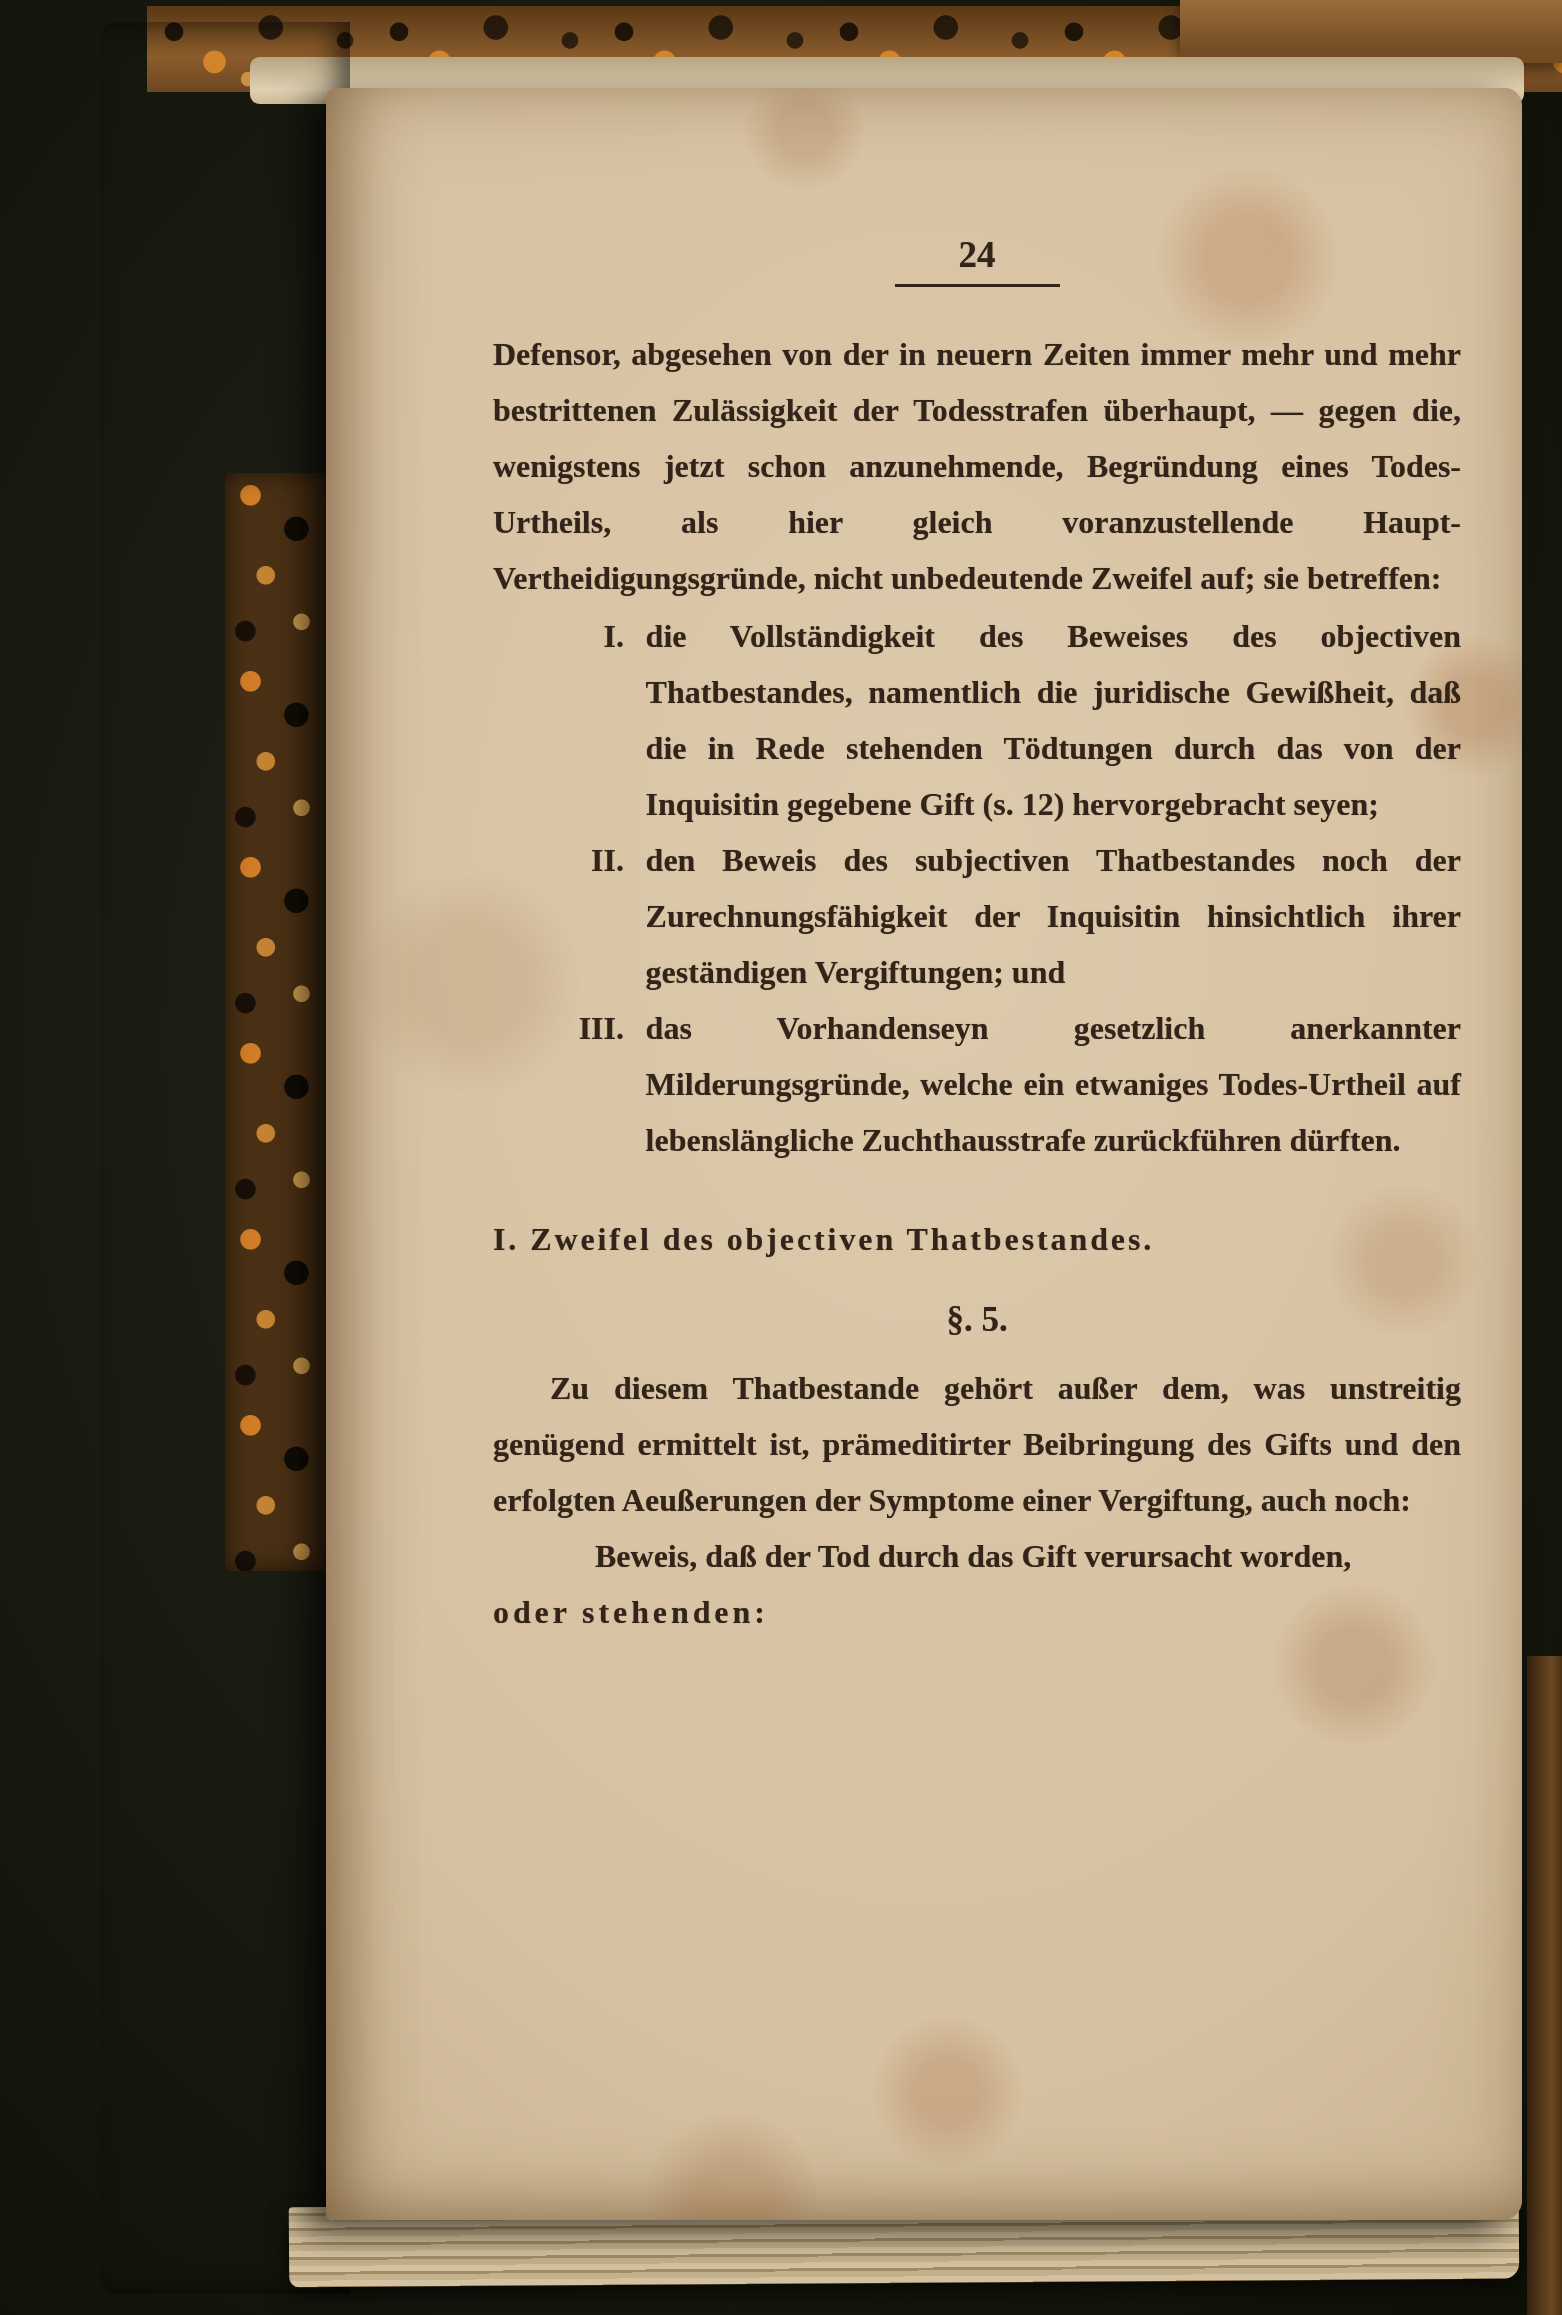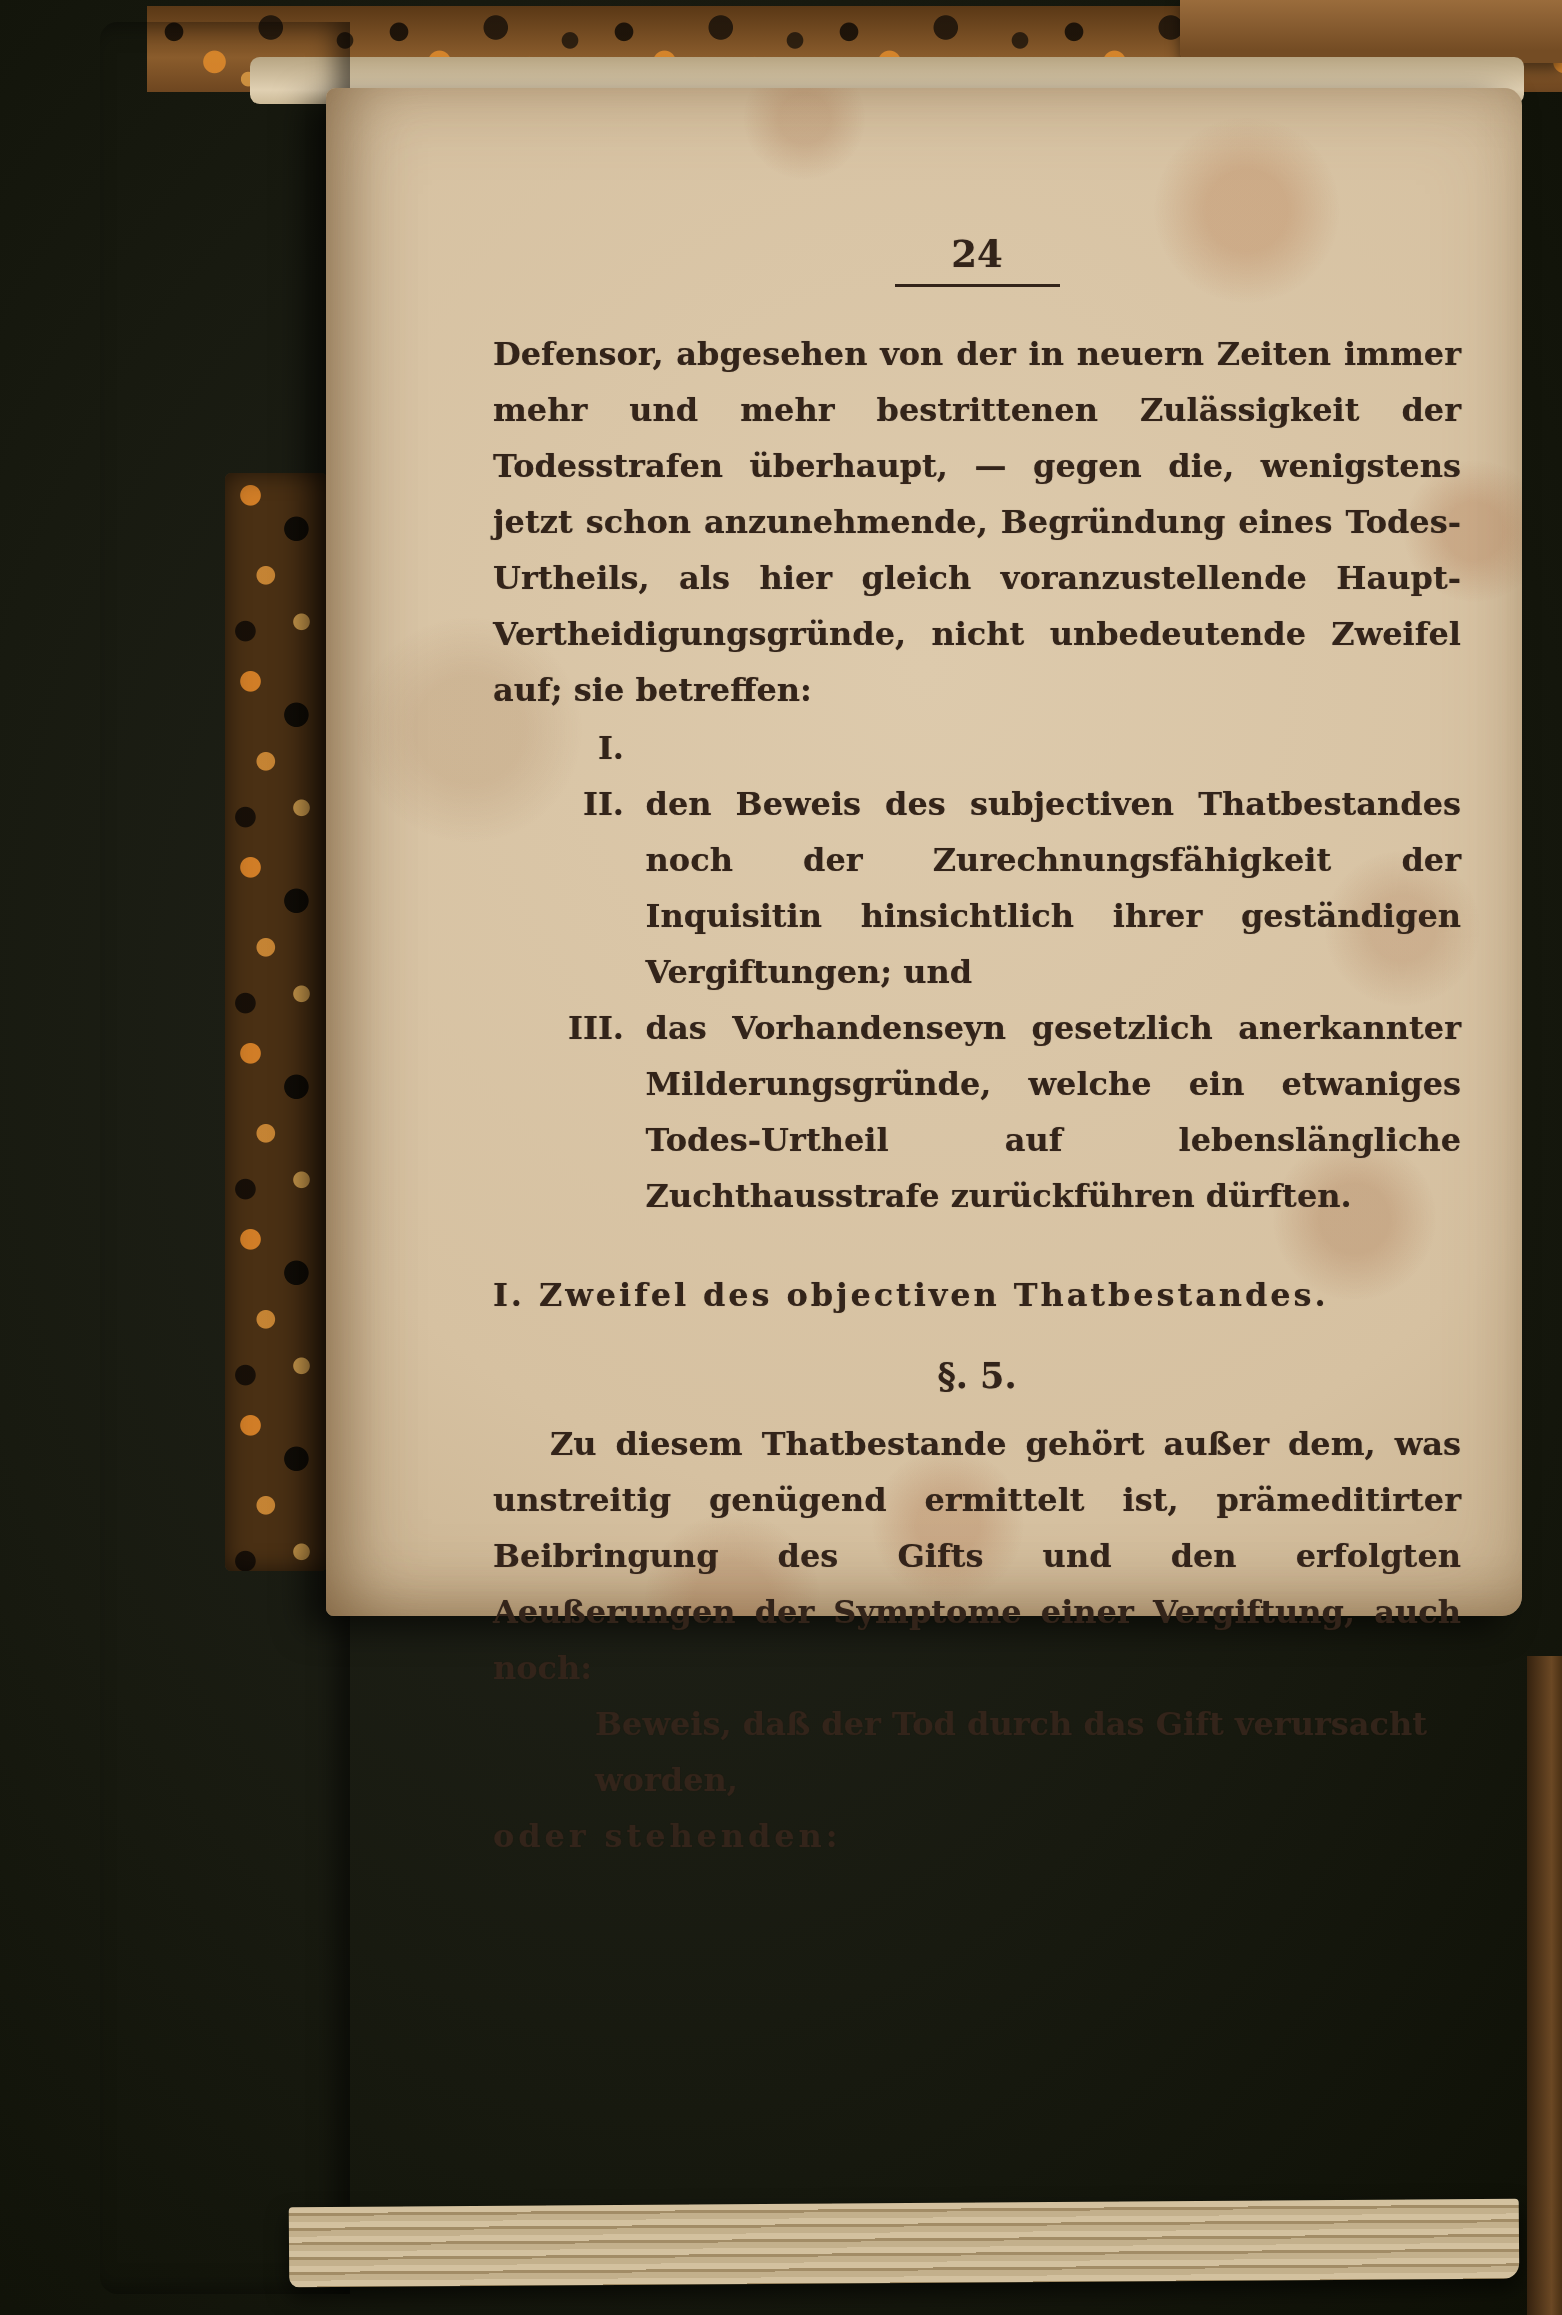--- a/index.html
+++ b/index.html
@@ -71,28 +71,29 @@
     transform: rotate(-0.4deg);
     box-shadow: 0 9.8px 21.6px rgba(0,0,0,.6);
   }
   .cover-right {
     position: absolute; right: 0; top: 1656px; width: 35px; height: 659px;
     background: linear-gradient(90deg, #35220f, #6b4824 70%, #4a3014);
   }
 
   
   .page {
-    position: absolute; left: 326px; top: 88px; width: 1196px; height: 1528px;
+    position: absolute; left: 326px; top: 88px; width: 1196px; height: 2132px;
     background: radial-gradient(120% 100% at 50% 38%, #ddcaac 0%, #d6c1a1 55%, #c6af8c 84%, #b09872 100%);
     border-radius: 9.8px 17.6px 19.6px 7.8px;
     box-shadow:
       -19.6px 11.8px 33px rgba(0,0,0,.6),
       inset 43px 0 69px -23.5px rgba(95,65,32,.5),
       inset 0 0 88px rgba(125,95,55,.28),
       inset 0 -29px 59px -19.6px rgba(110,80,45,.35);
+    font-family: Liberation Serif, serif;
   }
   .stains {
     position: absolute; inset: 0; border-radius: inherit; pointer-events: none;
     background:
       radial-gradient(circle at 77% 8%, rgba(172,102,56,.26) 0 41px, transparent 93px),
       radial-gradient(circle at 96% 29%, rgba(160,92,50,.24) 0 29px, transparent 71px),
       radial-gradient(circle at 90% 55%, rgba(150,88,48,.18) 0 33px, transparent 78px),
       radial-gradient(circle at 86% 74%, rgba(150,85,45,.22) 0 35px, transparent 82px),
       radial-gradient(circle at 52% 94%, rgba(162,96,56,.24) 0 31px, transparent 76px),
       radial-gradient(circle at 34% 99%, rgba(150,90,52,.2) 0 39px, transparent 88px),
@@ -148,20 +149,21 @@
       <div class="pagenum-wrap">
         <div class="pagenum">24</div>
         <div class="pagenum-rule"></div>
       </div>
 
       <p class="para">Defensor, abgesehen von der in neuern Zeiten immer mehr und mehr bestrittenen Zulässigkeit der Todesstrafen überhaupt, — gegen die, wenigstens jetzt schon anzunehmende, Begründung eines Todes-Urtheils, als hier gleich voranzustellende Haupt-Vertheidigungsgründe, nicht unbedeutende Zweifel auf; sie betreffen:</p>
 
       <div class="rlist">
         <div class="ritem">
           <div class="rnum">I.</div>
+          <div class="rtext">die Vollständigkeit des Beweises des objectiven Thatbestandes, namentlich die juridische Gewißheit, daß die in Rede stehenden Tödtungen durch das von der Inquisitin gegebene Gift (s. 12) hervorgebracht seyen;</div>
         </div>
         <div class="ritem">
           <div class="rnum">II.</div>
           <div class="rtext">den Beweis des subjectiven Thatbestandes noch der Zurechnungsfähigkeit der Inquisitin hinsichtlich ihrer geständigen Vergiftungen; und</div>
         </div>
         <div class="ritem">
           <div class="rnum">III.</div>
           <div class="rtext">das Vorhandenseyn gesetzlich anerkannter Milderungsgründe, welche ein etwaniges Todes-Urtheil auf lebenslängliche Zuchthausstrafe zurückführen dürften.</div>
         </div>
       </div>

